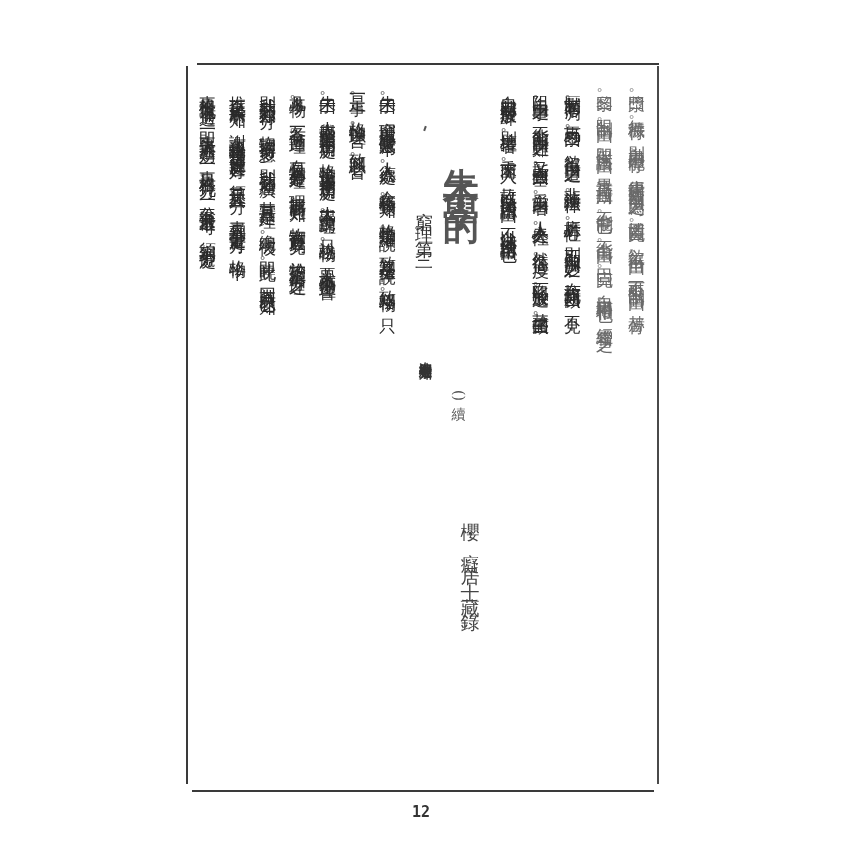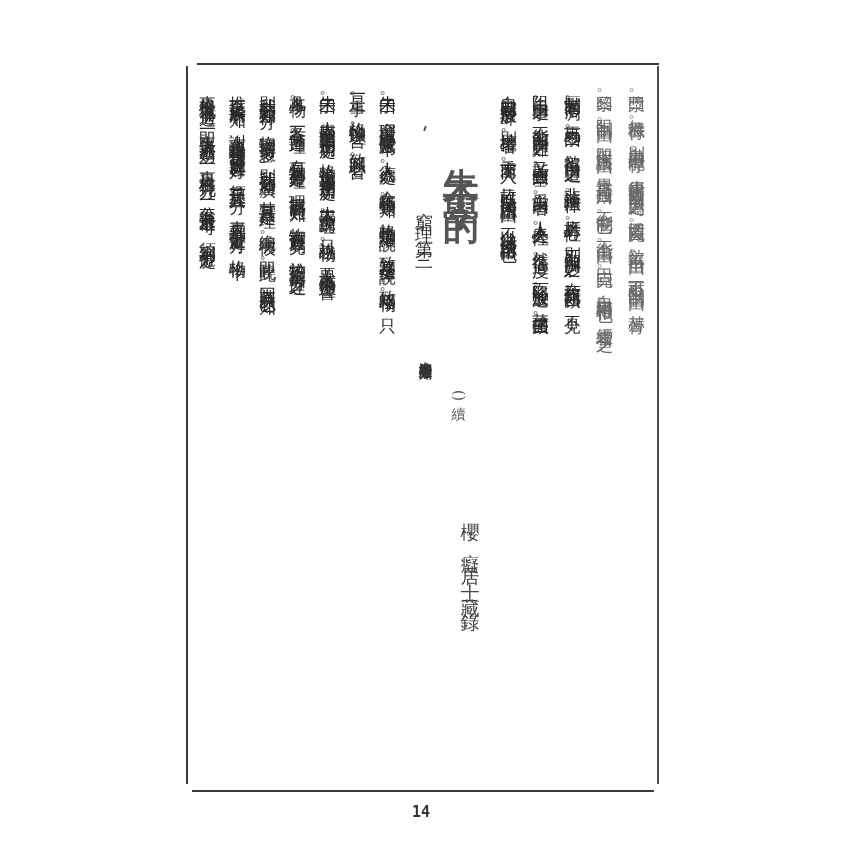--- a/index.html
+++ b/index.html
@@ -76,14 +76,14 @@
   <div class="author">櫻・癡居士藏錄</div>
 
   <div class="col" style="left:378px;">朱子曰。窮理以虛心靜慮爲本。人入德處。全在格物致知。格物是零細說。致知是全体說。致知格物。只</div>
   <div class="col" style="left:348px;">是一事。格物以理言。致知以心言。</div>
   <div class="col" style="left:318px;">朱子曰。大學是聖門最初用功處。格物是大學最初用功處。大學不說窮理。只說格物。要人就事物上理會。</div>
   <div class="col" style="left:288px;">凡事々物々。各有一箇道理。有是物必有是理。理無形而難知。物有迹而易見。於物上窮得一分之理。</div>
   <div class="col" style="left:258px;">則我之知亦知得一分。物理窮得愈多。則我之知愈廣。其實只是一理。纔明彼。即曉此。因其所以已知。</div>
   <div class="col" style="left:228px;">推之至於無所不知。謝上蔡說格物只是尋箇是處甚好。須是於其一二分。直尋到十分是處方可。格物十</div>
   <div class="col" style="left:198px;">事格得九事通透。即一事未通透不妨。一事只格得九分。一分不通透最不可。須窮到十分處。</div>
 
-  <div class="page-number">14</div>
+  <div class="page-number">12</div>
 </div>
 
 </body></html>

